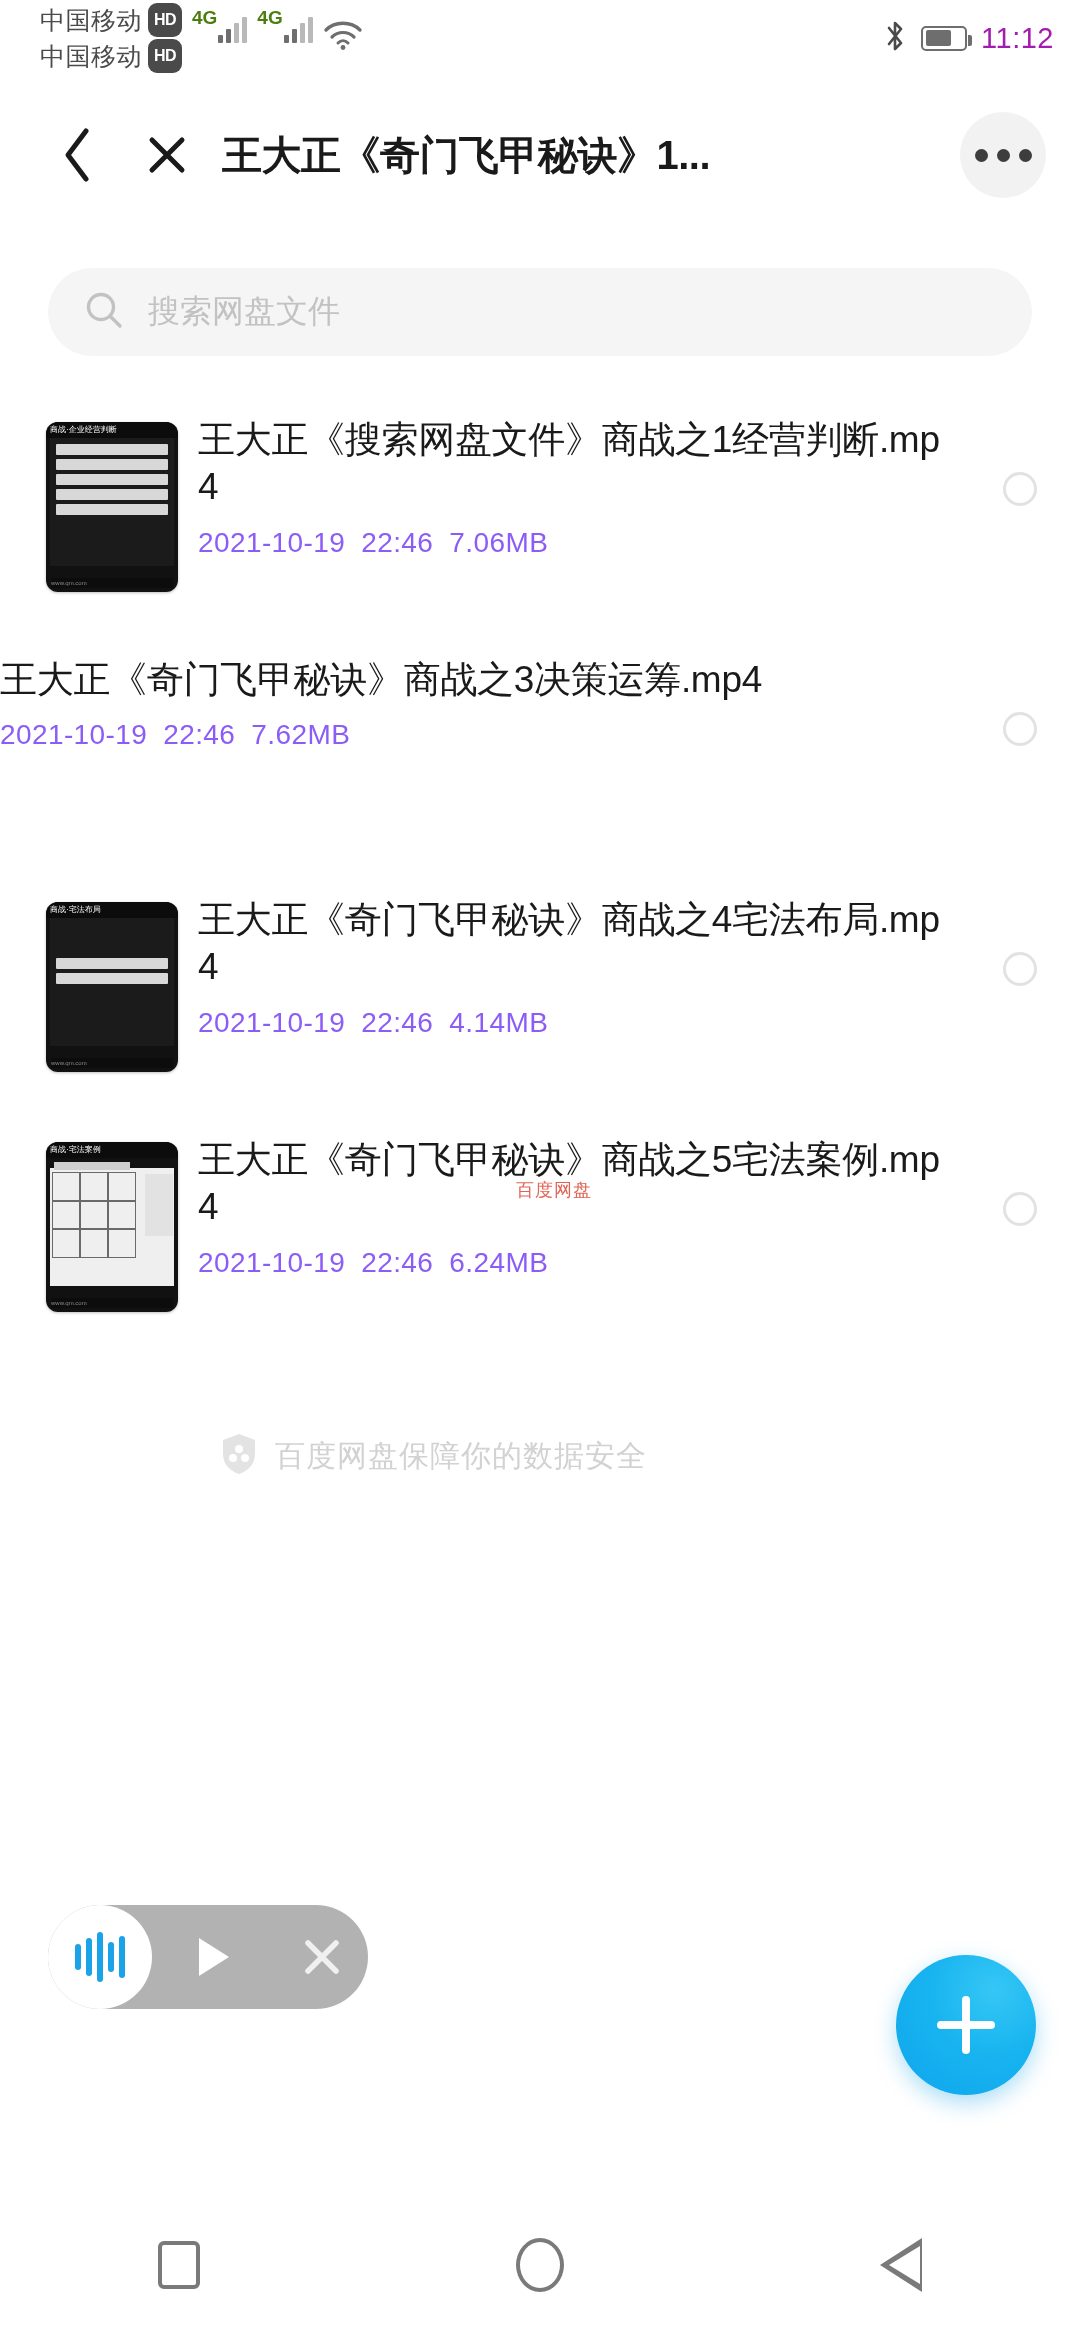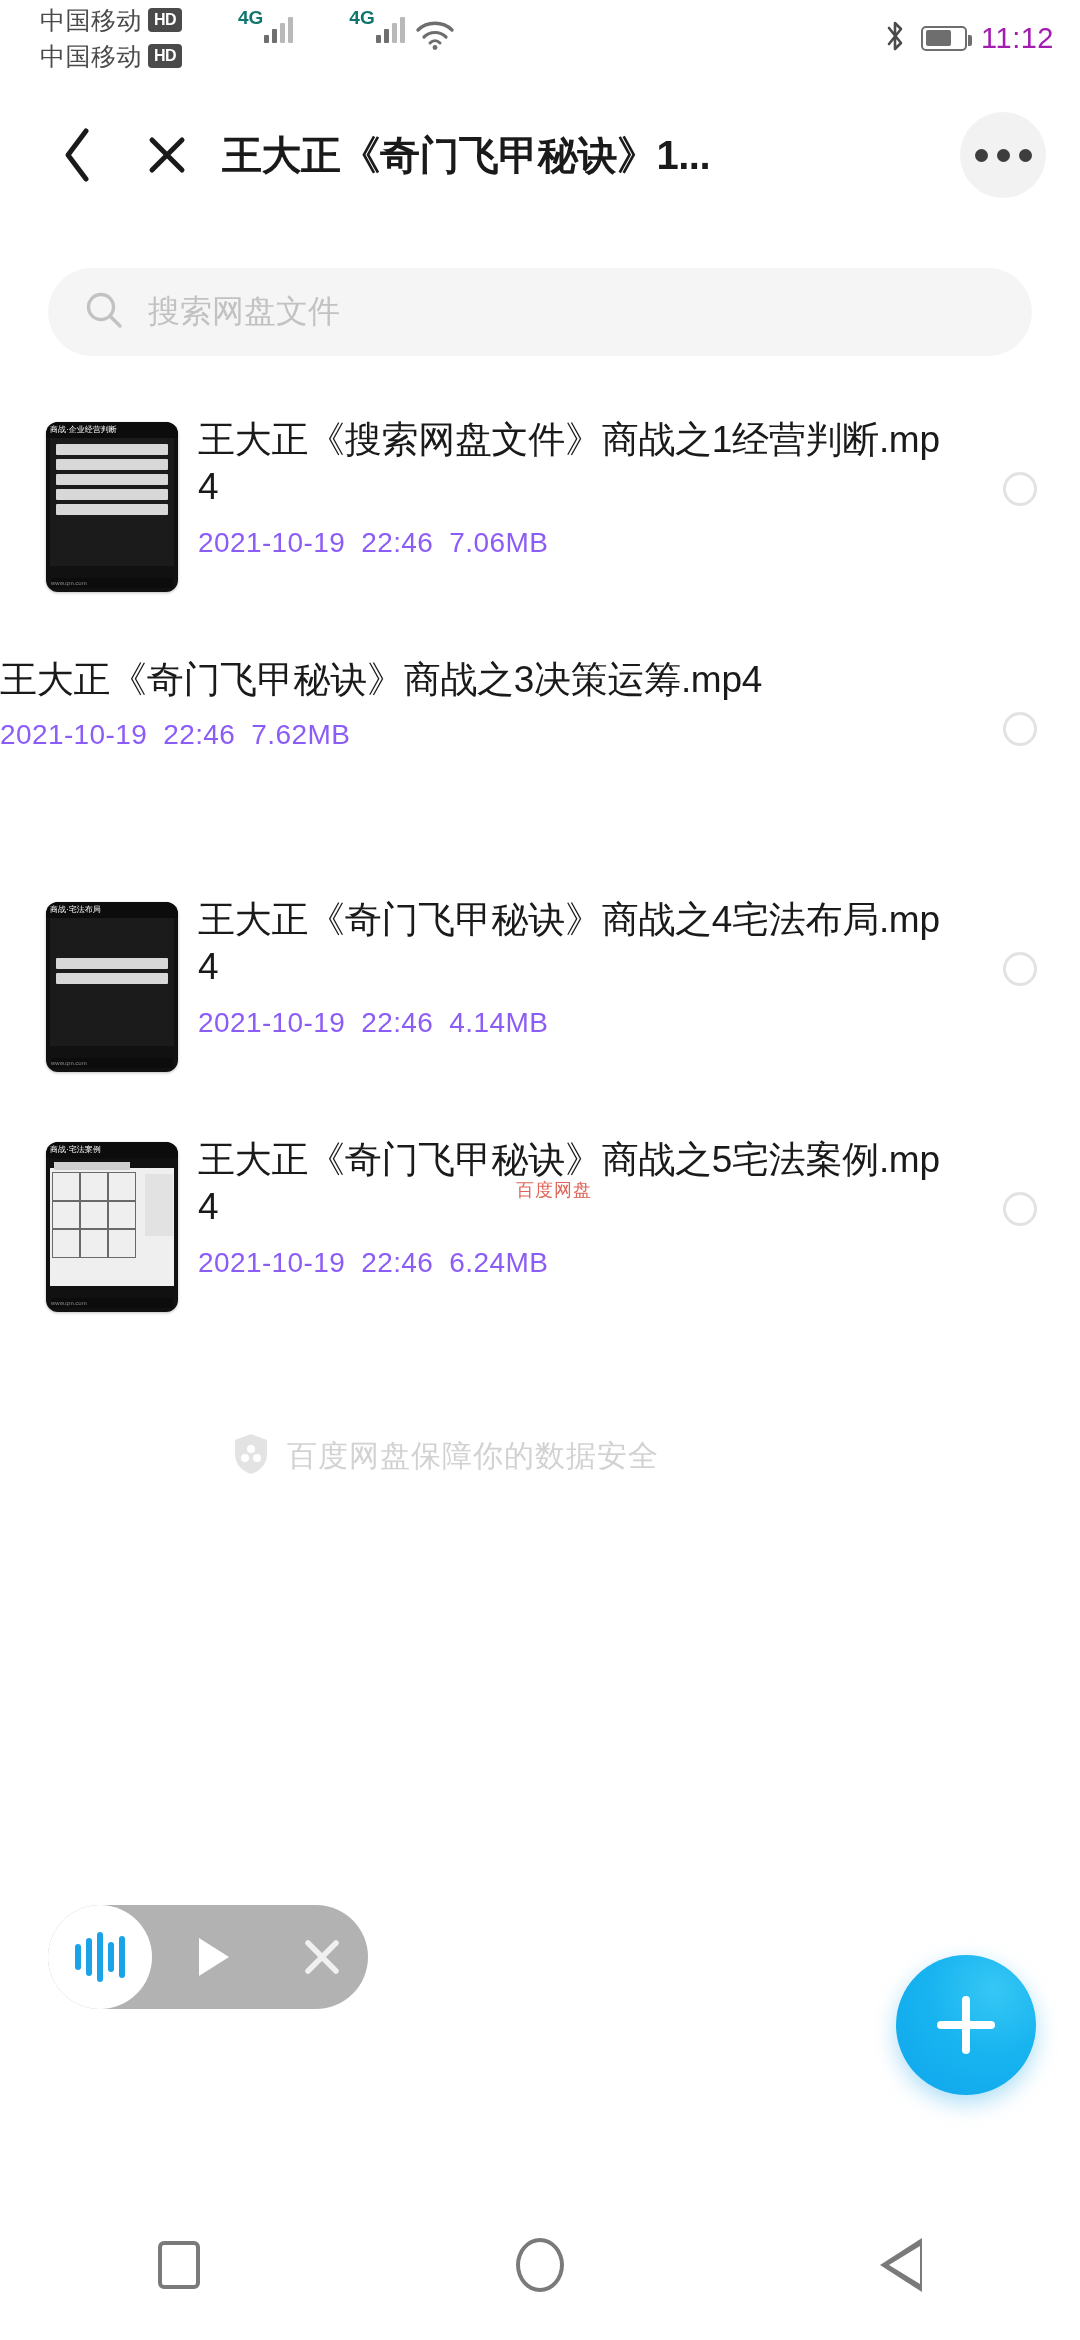--- a/index.html
+++ b/index.html
@@ -17,25 +17,25 @@
     display: flex; align-items: center; justify-content: space-between;
     padding: 0 26px 0 40px;
   }
   .sb-left { display: flex; align-items: flex-start; }
   .carrier-col { display: flex; flex-direction: column; justify-content: center; gap: 2px; }
   .carrier-row { display: flex; align-items: center; gap: 6px; height: 34px; }
   .carrier-txt { font-size: 25px; color: #4a4a4a; letter-spacing: .5px; line-height: 1; }
   .hd-badge {
     display: inline-flex; align-items: center; justify-content: center;
     background: #4a4a4a; color: #fff; font-size: 16px; font-weight: bold;
-    border-radius: 4px; padding: 2px 5px; line-height: 1; letter-spacing: -.5px;
-    min-width: 34px; height: 24px;
+    border-radius: 9px; padding: 2px 5px; line-height: 1; letter-spacing: -.5px;
+    min-width: 34px; height: 34px;
   }
   .sig-group { display: flex; align-items: flex-end; margin-left: 10px; height: 46px; padding-bottom: 6px; }
-  .sig-4g { font-size: 19px; color: #0f766e; font-weight: bold; align-self: flex-start; margin-top: 4px; margin-right: 1px; margin-left: 46px; }
+  .sig-4g { font-size: 19px; color: #4d7c0f; font-weight: bold; align-self: flex-start; margin-top: 4px; margin-right: 1px; }
   .bars { display: flex; align-items: flex-end; gap: 3px; height: 28px; }
   .bars i { display: block; width: 5px; background: #b9b9b9; border-radius: 1px; }
   .bars i.on { background: #6e6e6e; }
   .bars i:nth-child(1) { height: 8px; }
   .bars i:nth-child(2) { height: 14px; }
   .bars i:nth-child(3) { height: 20px; }
   .bars i:nth-child(4) { height: 26px; }
   .wifi-ico { margin-left: 10px; align-self: center; }
   .sb-right { display: flex; align-items: center; gap: 14px; }
   .clock { font-size: 29px; color: #a21caf; letter-spacing: .5px; }
@@ -113,21 +113,21 @@
   .check {
     width: 34px; height: 34px; border-radius: 50%; border: 3px solid #e2e2e2; background: #fff;
   }
   .wm {
     position: absolute; font-size: 18px; color: #d94a3a; opacity: .85;
     letter-spacing: 1px; pointer-events: none;
   }
 
   
   .safe-note {
-    position: absolute; top: 1432px; left: 12px; width: 866px;
+    position: absolute; top: 1432px; left: 0; width: 866px;
     display: flex; align-items: center; justify-content: center; gap: 16px;
   }
   .safe-txt { font-size: 30px; color: #d2d2d2; letter-spacing: 1px; }
 
   
   .audio-pill {
     position: absolute; left: 48px; top: 1905px;
     width: 320px; height: 104px; border-radius: 52px;
     background: rgba(130,130,130,.62);
     display: flex; align-items: center;

